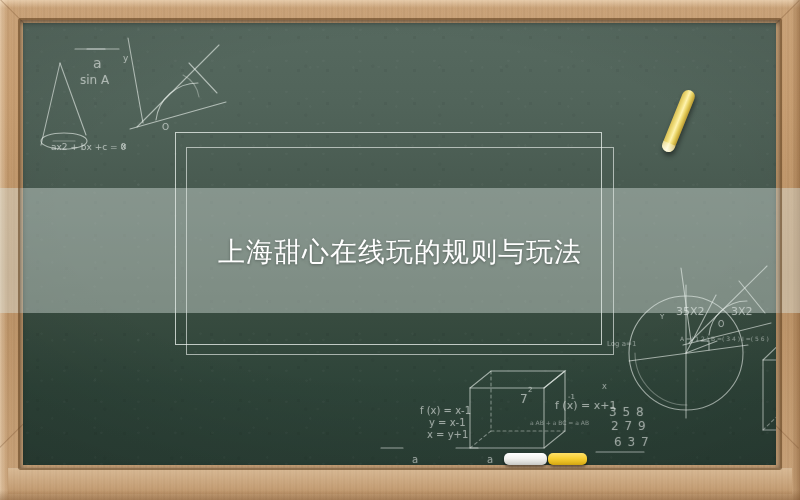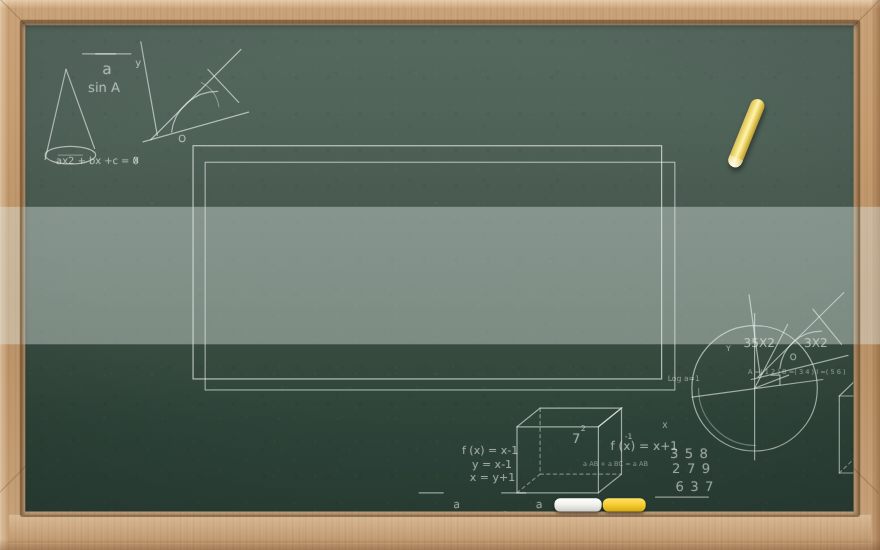--- a/index.html
+++ b/index.html
@@ -288,20 +288,21 @@
     </div>
 
     <div class="board-vignette"></div>
   </div>
 
   <div class="deco-rect back"></div>
   <div class="deco-rect front"></div>
 
   <div class="band"></div>
 
+  <div class="title">上海甜心在线玩的规则与玩法</div>
 
   <div class="chalk-stick-float"></div>
 
   <div class="ledge"></div>
   <div class="ledge-chalk white"></div>
   <div class="ledge-chalk yellow"></div>
 
   <div class="frame-inner-edge"></div>
 </div>
 

